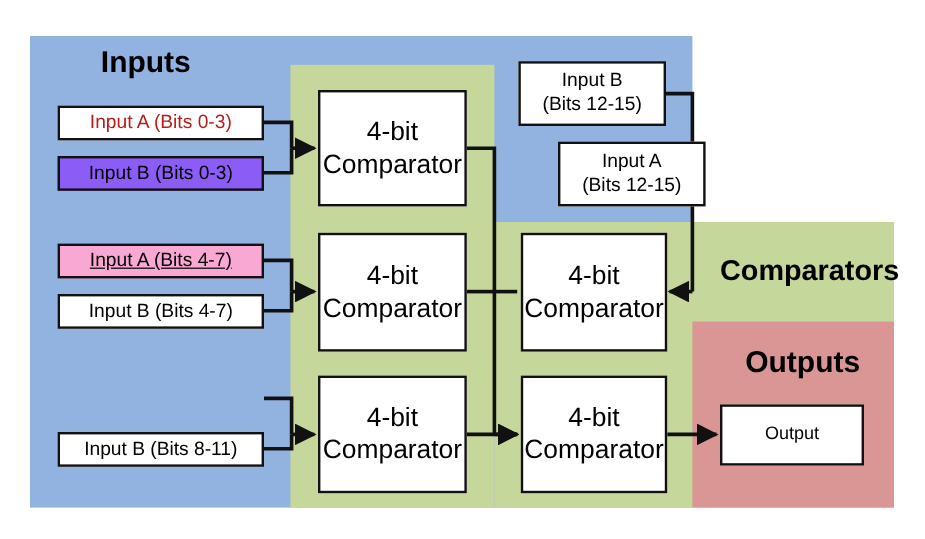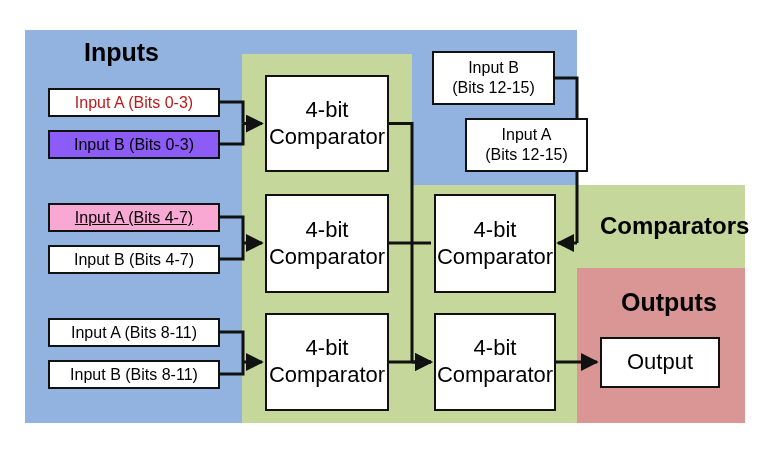--- a/index.html
+++ b/index.html
@@ -49,21 +49,21 @@
     align-items: center;
     justify-content: center;
     text-align: center;
     color: #000000;
     line-height: 1.22;
     white-space: pre-line;
   }
   .box-input      { font-size: 16px; }
   .box-input-wide { font-size: 16px; }
   .box-comp       { font-size: 22px; }
-  .box-output     { font-size: 22px; }
+  .box-output     { font-size: 15px; }
 
   
   .ia03 { left: 48px; top: 88px;  width: 172px; height: 29px; }
   .ib03 { left: 48px; top: 130px; width: 172px; height: 29px; }
   .ia47 { left: 48px; top: 203px; width: 172px; height: 29px; }
   .ib47 { left: 48px; top: 245px; width: 172px; height: 29px; }
   .ia811{ left: 48px; top: 318px; width: 172px; height: 29px; }
   .ib811{ left: 48px; top: 360px; width: 172px; height: 29px; }
 
   
@@ -139,21 +139,20 @@
   </svg>
 
   <div class="region-title title-inputs" style="color: rgb(0, 0, 0);">Inputs</div>
   <div class="region-title title-comparators" style="color: rgb(0, 0, 0);">Comparators</div>
   <div class="region-title title-outputs" style="color: rgb(0, 0, 0);">Outputs</div>
 
   <div class="box box-input ia03" style="background: rgb(255, 255, 255); border-color: rgb(17, 17, 17); color: #b91c1c;">Input A (Bits 0-3)</div>
   <div class="box box-input ib03" style="background: #8b5cf6; border-color: rgb(17, 17, 17); color: rgb(0, 0, 0);">Input B (Bits 0-3)</div>
   <div class="box box-input ia47" style="background: #f9a8d4; border-color: rgb(17, 17, 17); color: rgb(0, 0, 0); text-decoration: underline;">Input A (Bits 4-7)</div>
   <div class="box box-input ib47" style="background: rgb(255, 255, 255); border-color: rgb(17, 17, 17); color: rgb(0, 0, 0);">Input B (Bits 4-7)</div>
-  <div class="box box-input ia811" style="background: rgb(255, 255, 255); border-color: rgb(17, 17, 17); color: rgb(0, 0, 0);">Input A (Bits 8-11)</div>
   <div class="box box-input ib811" style="background: rgb(255, 255, 255); border-color: rgb(17, 17, 17); color: rgb(0, 0, 0);">Input B (Bits 8-11)</div>
 
   <div class="box box-input-wide ib1215" style="background: rgb(255, 255, 255); border-color: rgb(17, 17, 17); color: rgb(0, 0, 0);">Input B
 (Bits 12-15)</div>
   <div class="box box-input-wide ia1215" style="background: rgb(255, 255, 255); border-color: rgb(17, 17, 17); color: rgb(0, 0, 0); margin-left: 33px;">Input A
 (Bits 12-15)</div>
 
   <div class="box box-comp c1" style="background: rgb(255, 255, 255); border-color: rgb(17, 17, 17); color: rgb(0, 0, 0);">4-bit
 Comparator</div>
   <div class="box box-comp c2" style="background: rgb(255, 255, 255); border-color: rgb(17, 17, 17); color: rgb(0, 0, 0);">4-bit

